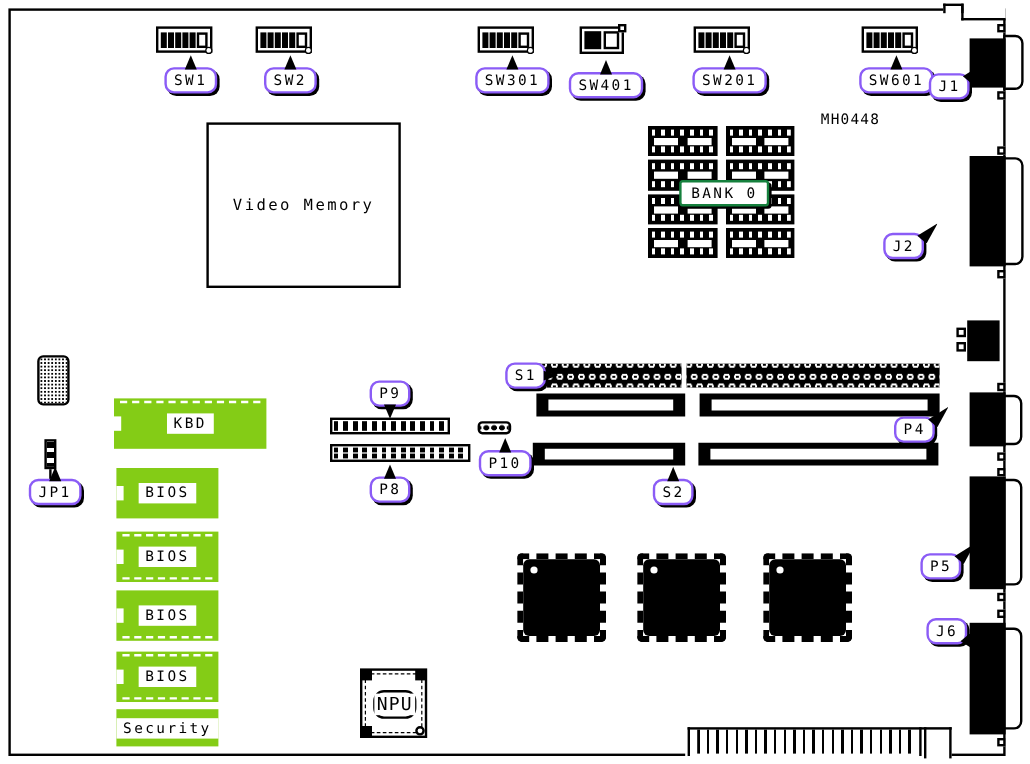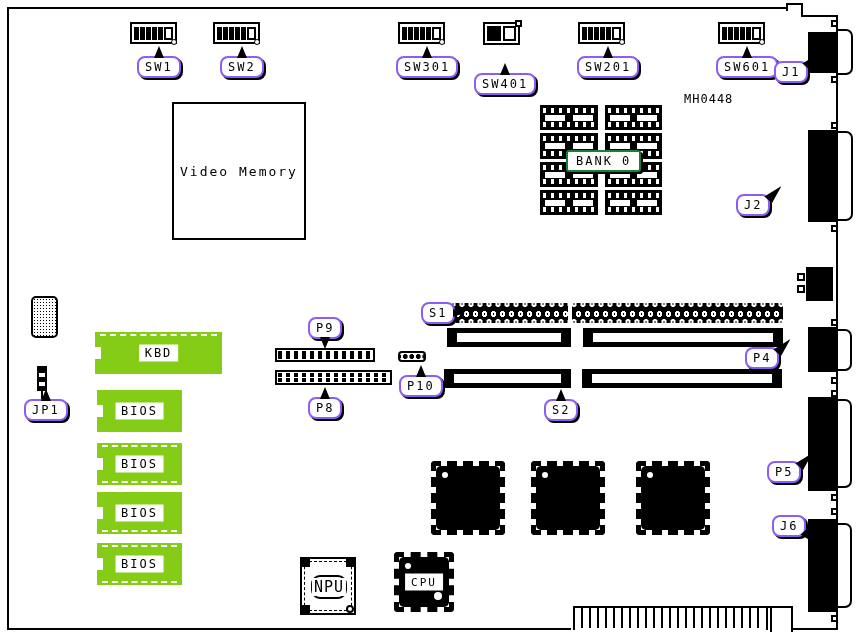--- a/index.html
+++ b/index.html
@@ -87,21 +87,21 @@
   .npu .ring{position:absolute;left:9px;top:16px;width:36px;height:24px;border:2px solid #000;border-radius:9px;background:#fff}
   .npu .dotbr{position:absolute;right:0;bottom:0;width:8px;height:8px;border:2px solid #000;border-radius:50%;background:#fff;z-index:3}
   .npu .lbl{position:absolute;left:50%;top:50%;transform:translate(-50%,-50%);font-size:15px;letter-spacing:1px;background:#fff;padding:0 2px}
 
   
   .xtal{position:absolute;left:31px;top:296px;width:27px;height:42px;border:2px solid #000;border-radius:5px;z-index:2;
     background-image:radial-gradient(circle,#000 0 .8px,transparent 1px);background-size:3px 3px}
   .jmp{position:absolute;left:37px;top:366px;width:10px;height:25px;border:2px solid #000;z-index:2;
     background:repeating-linear-gradient(180deg,#000 0 5px,#fff 5px 9px)}
 
-  .vram{position:absolute;left:172px;top:102px;width:134px;height:138px;border:2px solid #000;
+  .vram{position:absolute;left:172px;top:102px;width:162px;height:138px;border:2px solid #000;
     display:flex;align-items:center;justify-content:center;font-size:13px;letter-spacing:2px;z-index:2}
   .partno{position:absolute;left:684px;top:92px;font-size:12px;letter-spacing:1px;z-index:2}
 </style>
 </head>
 <body>
 
 <div id="diagram">
 
   <div class="board"></div>
   <div class="cover" style="left:803px;top:5px;width:35px;height:11px"></div>
@@ -187,21 +187,21 @@
       <i class="on"></i>
       <i class="on"></i>
       <i class="on"></i>
       <i class="off"></i>
       <i class="tick"></i>
   </div>
 
   <div class="callout" style="left:137px;top:56px"><span>SW1</span><i class="ptr ptr-up"></i></div>
   <div class="callout" style="left:220px;top:56px"><span>SW2</span><i class="ptr ptr-up"></i></div>
   <div class="callout" style="left:396px;top:56px"><span>SW301</span><i class="ptr ptr-up"></i></div>
-  <div class="callout" style="left:474px;top:73px"><span>SW401</span><i class="ptr ptr-up"></i></div>
+  <div class="callout" style="left:474px;top:60px"><span>SW401</span><i class="ptr ptr-up"></i></div>
   <div class="callout" style="left:577px;top:56px"><span>SW201</span><i class="ptr ptr-up"></i></div>
   <div class="callout" style="left:716px;top:56px"><span>SW601</span><i class="ptr ptr-up"></i></div>
 
   <div class="callout" style="left:774px;top:61px"><span>J1</span><i class="ptr ptr-ne"></i></div>
   <div class="callout" style="left:736px;top:194px"><span>J2</span><i class="ptr ptr-ne"></i></div>
   <div class="callout" style="left:745px;top:347px"><span>P4</span><i class="ptr ptr-ne"></i></div>
   <div class="callout" style="left:767px;top:461px"><span>P5</span><i class="ptr ptr-ne"></i></div>
   <div class="callout" style="left:772px;top:515px"><span>J6</span><i class="ptr ptr-se"></i></div>
 
   <div class="partno">MH0448</div>
@@ -285,20 +285,23 @@
   <div class="chip" style="left:97px;top:492px;width:85px;height:42px">
     <i class="db"></i>
       <i class="notch"></i>
     <span class="lbl">BIOS</span>
   </div>
   <div class="chip" style="left:97px;top:543px;width:85px;height:42px">
     <i class="dt"></i>
       <i class="db"></i>
       <i class="notch"></i>
     <span class="lbl">BIOS</span>
+  </div>
+  <div class="chip" style="left:97px;top:591px;width:85px;height:31px">
+    <span class="lbl">Security</span>
   </div>
 
   <div class="hdr" style="left:275px;top:348px;width:100px;height:14px">
       <i></i>
       <i></i>
     </div>
   <div class="hdr" style="left:275px;top:370px;width:117px;height:15px">
       <i></i>
       <i></i>
     </div>
@@ -324,18 +327,14 @@
     <i class="ticks"></i>
     <i class="c tl"></i>
     <i class="c tr"></i>
     <i class="c bl"></i>
     <i class="dotbr"></i>
     <div class="ring">
       <span class="lbl">NPU</span>
     </div>
   </div>
 
-  <div class="qfp" style="left:399px;top:557px;width:50px;height:50px">
-    <span class="plate" style="font-size:11px">CPU</span>
-    <i class="cpudot"></i>
-  </div>
 
 </div>
 
 </body></html>

